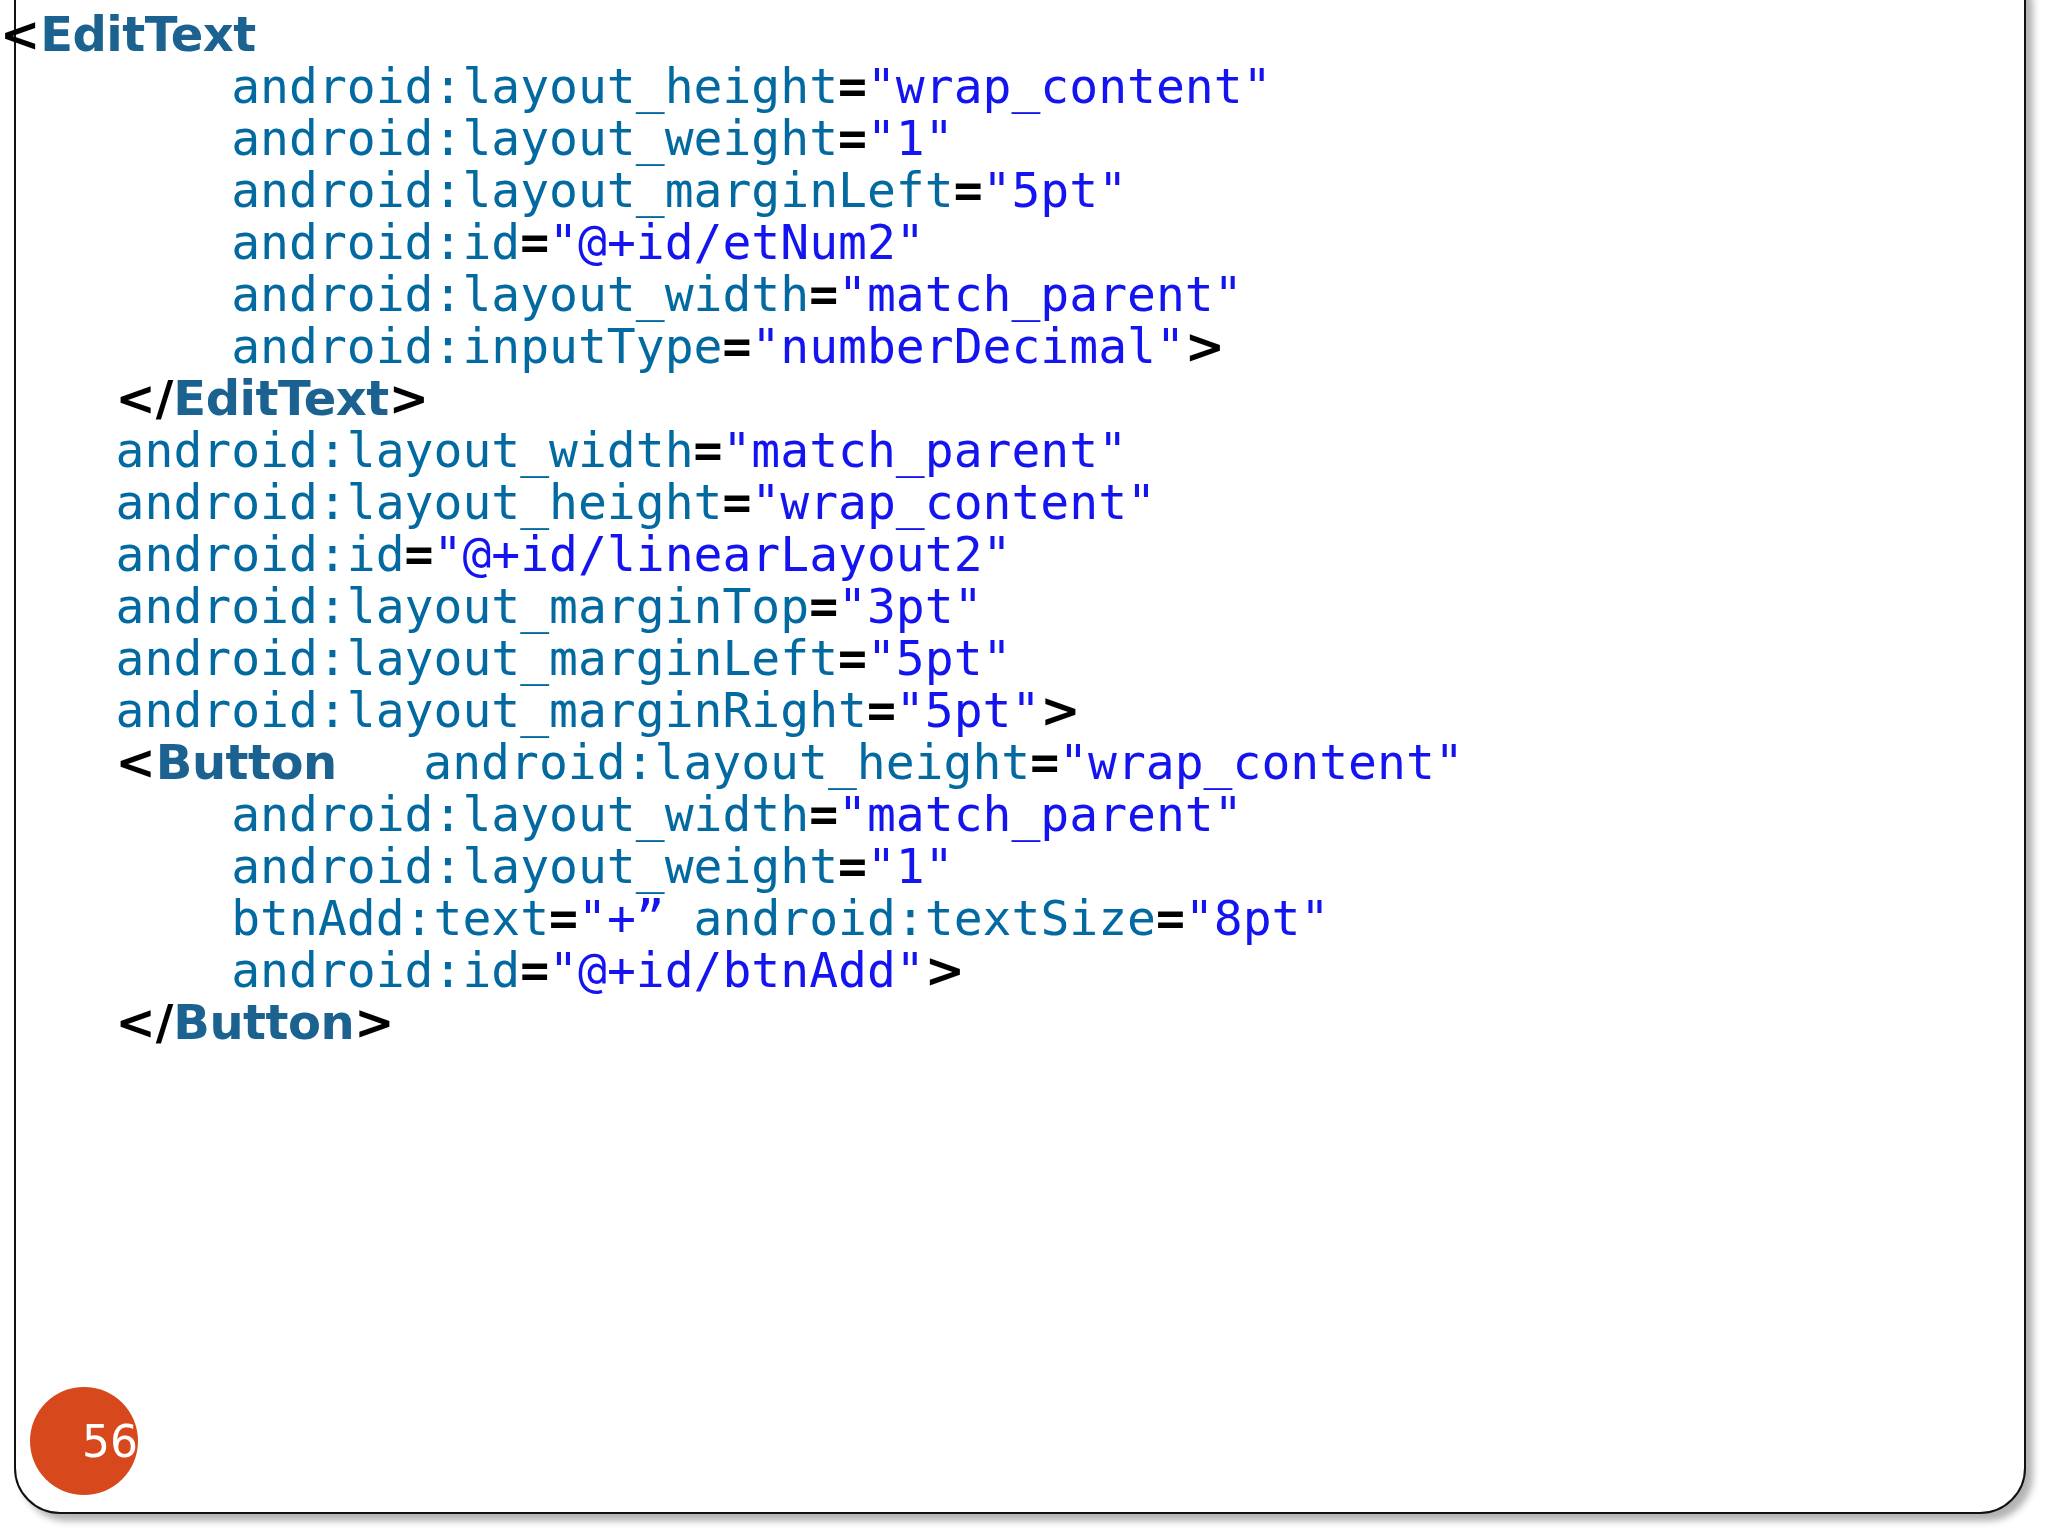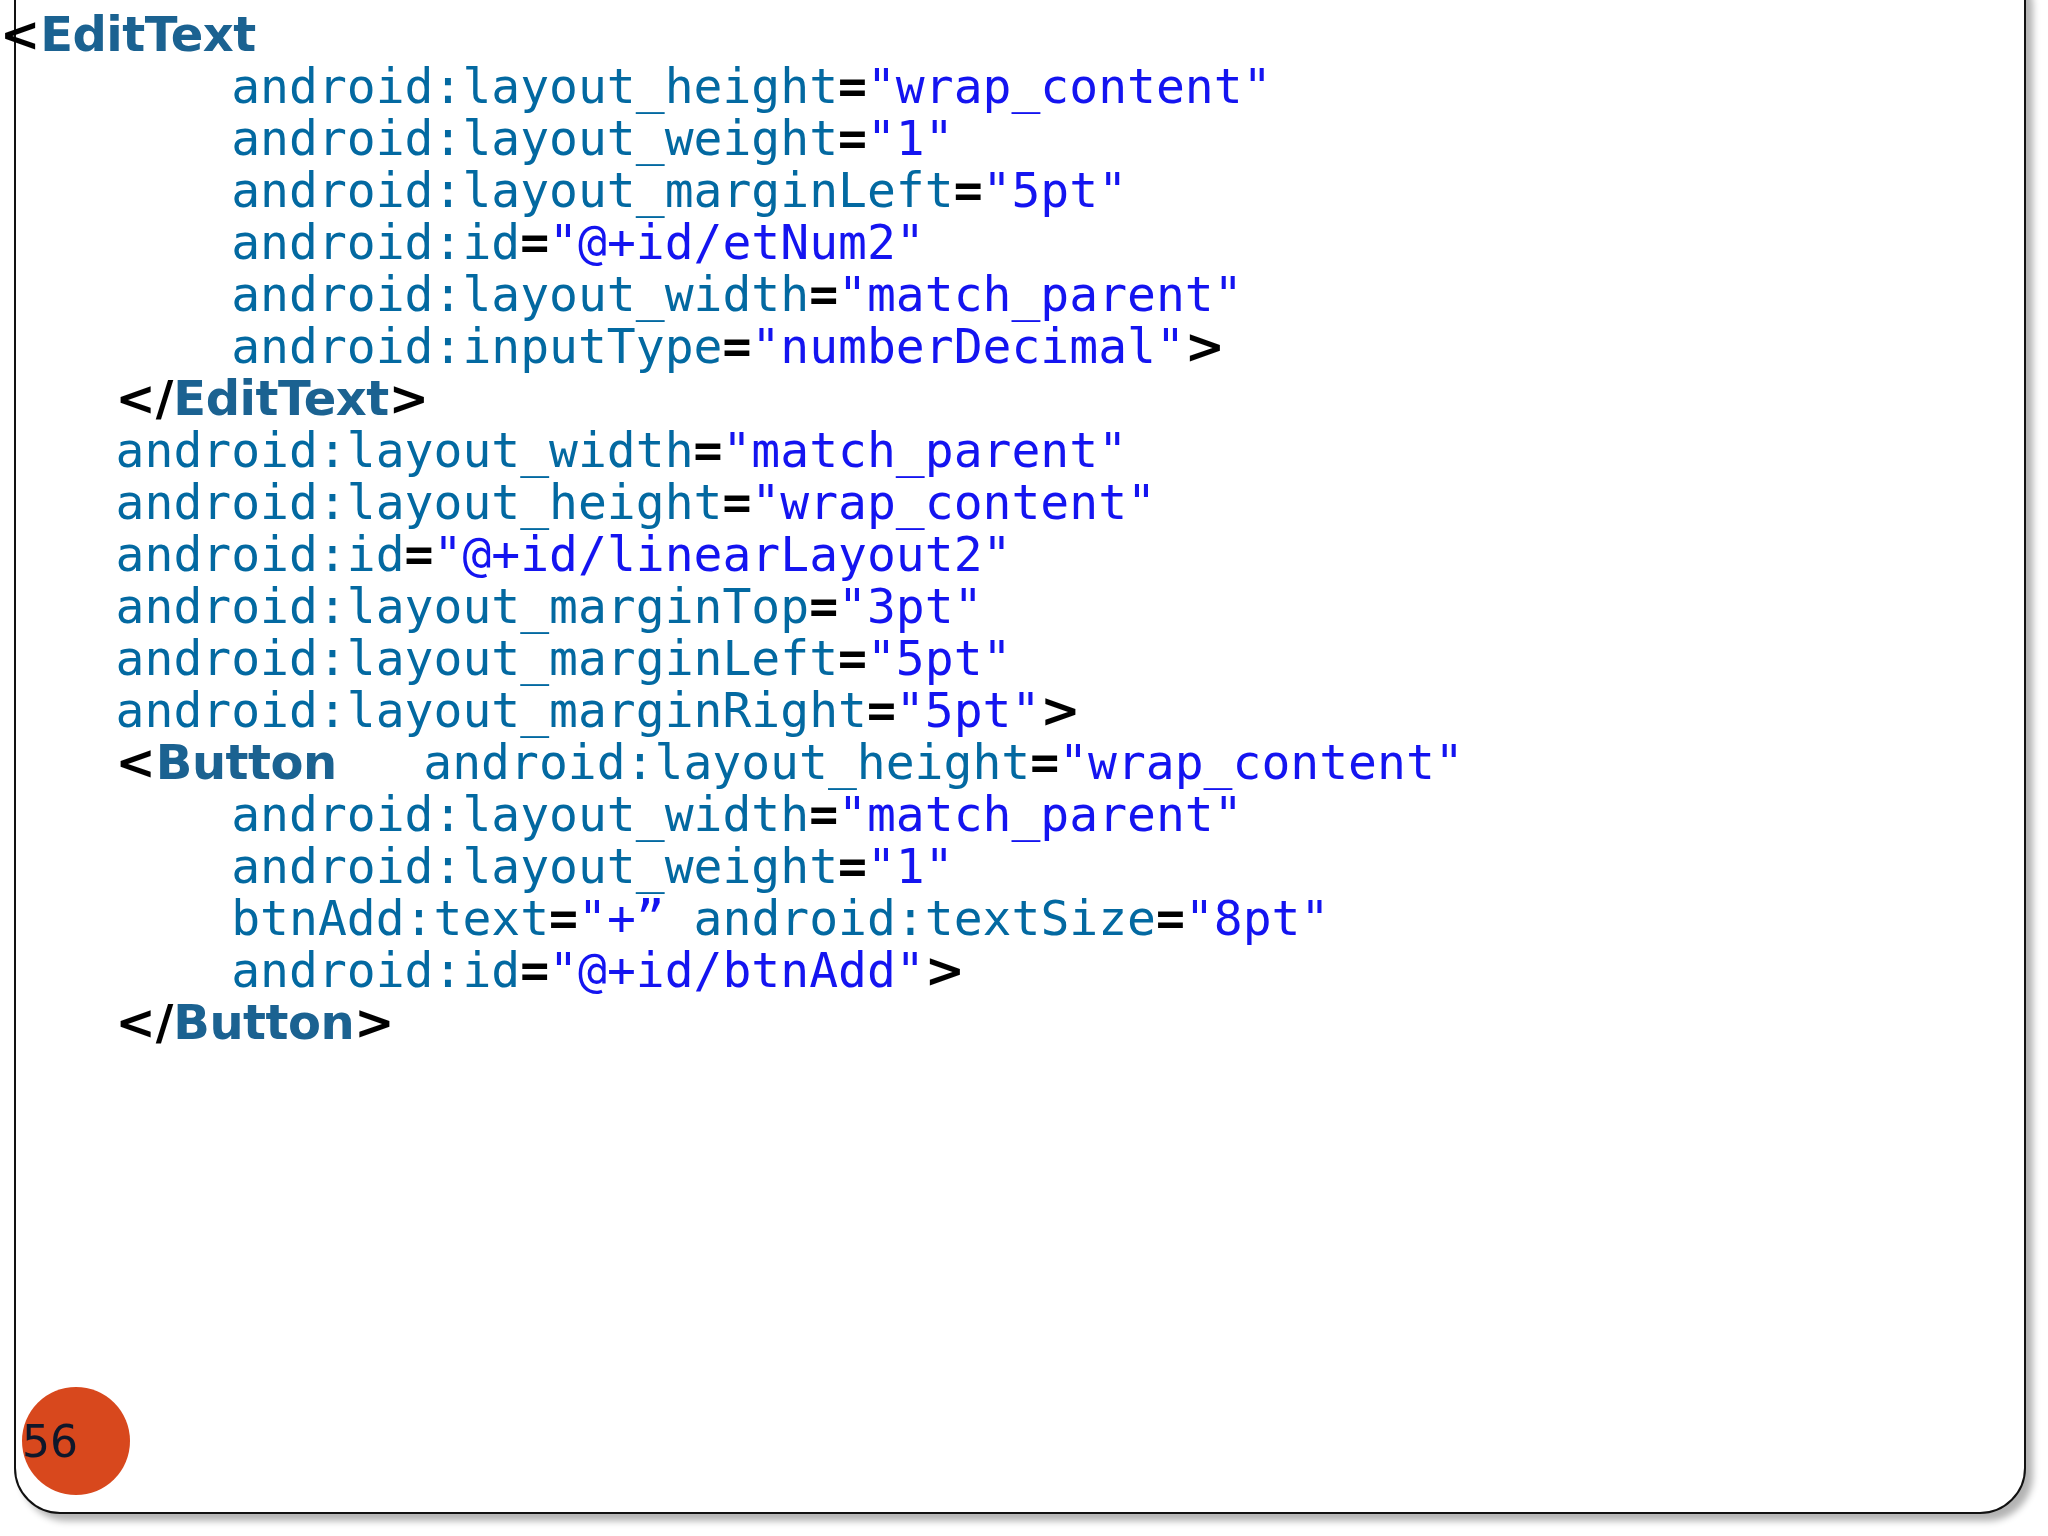--- a/index.html
+++ b/index.html
@@ -62,32 +62,32 @@
     font-weight: bold;
   }
   .val {
     color: #1414F0;
   }
   .gap {
     color: transparent;
   }
   .badge {
     position: absolute;
-    left: 22px;
+    left: 30px;
     top: 1387px;
     width: 108px;
     height: 108px;
     border-radius: 50%;
     background: #D8481D;
-    color: #0f172a;
+    color: #ffffff;
     font-family: "DejaVu Sans", "Liberation Sans", sans-serif;
     font-size: 44px;
     display: flex;
     align-items: center;
-    justify-content: flex-start;
+    justify-content: flex-end;
     z-index: 5;
   }
 </style>
 </head>
 <body>
 
 <div id="slide">
   <div class="card"></div>
   <div class="code" id="code-block">
       <div class="line"><span class="punct">&lt;</span><span class="tag">EditText</span></div>

